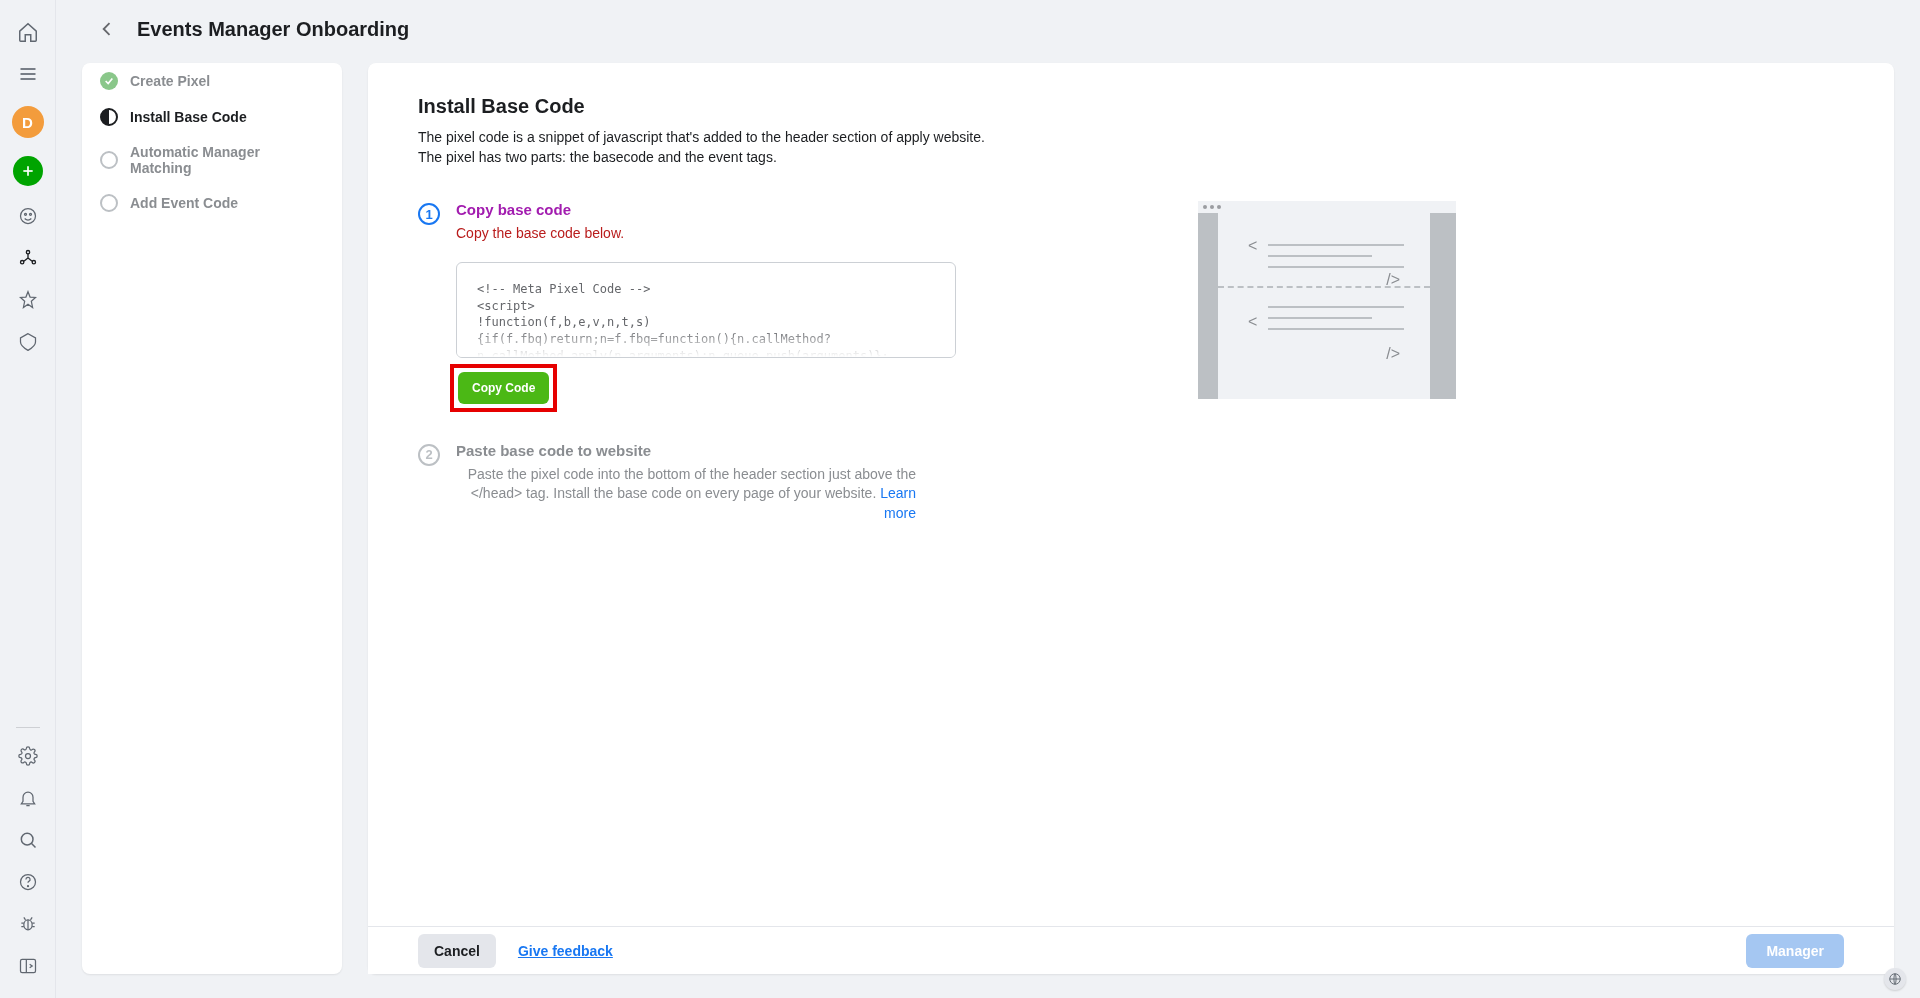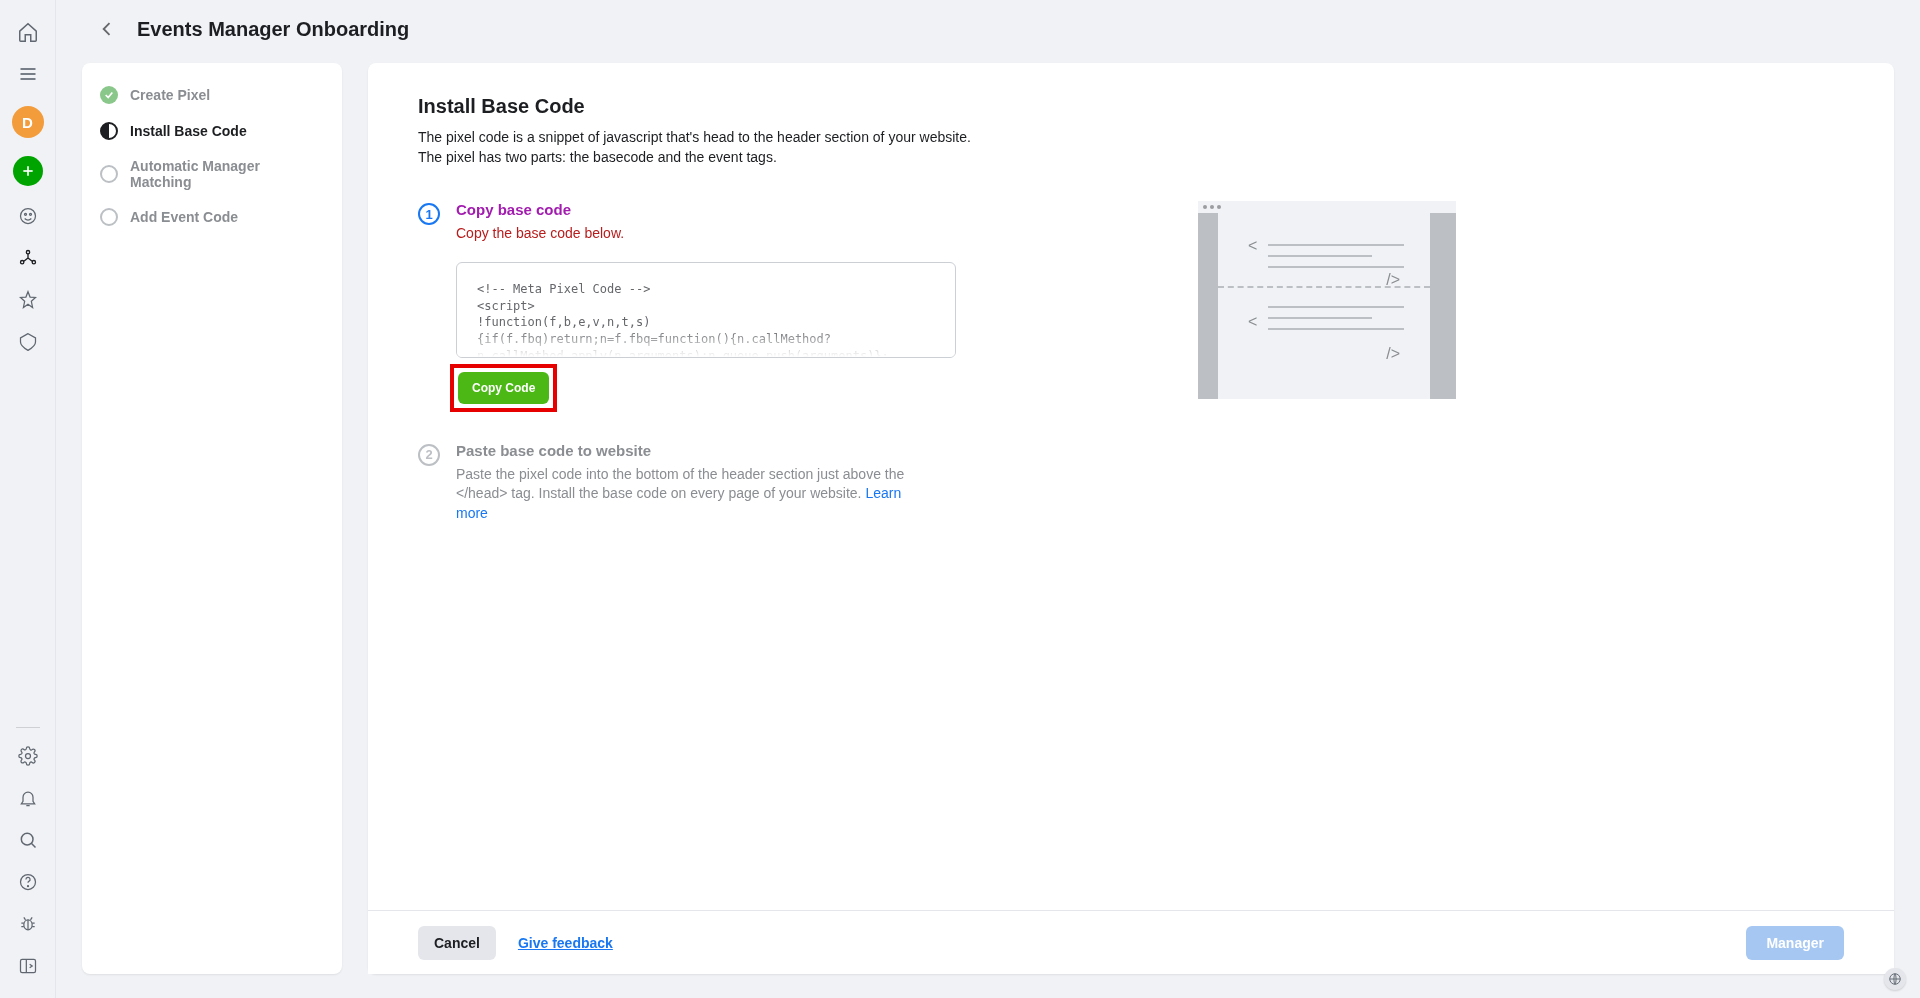--- a/index.html
+++ b/index.html
@@ -13,21 +13,21 @@
 .rail .divider { width:24px; height:1px; background:#ced0d4; margin:10px 0; }
 .rail .spacer { flex:1; }
 .rail .icon-btn.active { color:#1c1e21; }
 
 
 .header { position:absolute; left:56px; top:0; right:0; height:58px; display:flex; align-items:center; padding-left:37px; }
 .back-btn { width:28px; height:28px; display:flex; align-items:center; justify-content:center; color:#65676b; margin-right:16px; cursor:pointer; }
 .header-title { font-size:20px; font-weight:700; color:#1c1e21; }
 
 
-.side-card { position:absolute; left:82px; top:63px; width:260px; bottom:24px; background:#fff; border-radius:8px; box-shadow:0 1px 2px rgba(0,0,0,.08); padding:14px 16px 10px 16px; }
+.side-card { position:absolute; left:82px; top:63px; width:260px; bottom:24px; background:#fff; border-radius:8px; box-shadow:0 1px 2px rgba(0,0,0,.08); padding:0 16px 10px 16px; }
 .step-item { display:flex; align-items:center; gap:12px; font-size:14px; padding:9px 2px; color:#8a8d91; font-weight:600; }
 .step-item.done { color:#8a8d91; }
 .step-item.current { color:#1c1e21; }
 .step-ind { width:18px; height:18px; border-radius:50%; border:2px solid #bcc0c4; flex-shrink:0; display:flex; align-items:center; justify-content:center; }
 .step-item.done .step-ind { border:none; background:#8ac78a; }
 .step-item.current .step-ind { border:none; background:linear-gradient(90deg,#1c1e21 50%, #fff 50%); border:2px solid #1c1e21; box-sizing:border-box; }
 
 
 .main-card { position:absolute; left:368px; top:63px; right:26px; bottom:24px; background:#fff; border-radius:8px; box-shadow:0 1px 2px rgba(0,0,0,.08); padding:32px 50px 0 50px; }
 .main-title { font-size:20px; font-weight:700; color:#1c1e21; margin-bottom:10px; }
@@ -57,21 +57,21 @@
 .illus { width:258px; height:198px; background:#bcc0c4; position:relative; }
 .illus .topbar { position:absolute; left:0; right:0; top:0; height:12px; background:#f0f2f5; display:flex; align-items:center; padding-left:5px; gap:3px; }
 .illus .dot { width:4px; height:4px; border-radius:50%; background:#9b9da1; }
 .illus .pane { position:absolute; top:12px; left:20px; right:26px; bottom:0; background:#f0f2f5; padding:22px 26px; }
 .illus .line { height:2px; background:#bcc0c4; margin:9px 0; }
 .illus .linehalf { width:65%; }
 .illus .lbrkt { position:absolute; color:#8a8d91; font-size:16px; }
 .illus .dashed { border-top:2px dashed #bcc0c4; margin:18px -26px; }
 
 
-.footer { position:absolute; left:0; right:0; bottom:0; height:64px; border-top:1px solid #e4e6eb; display:flex; align-items:center; padding:0 50px; background:#fff; }
+.footer { position:absolute; left:0; right:0; bottom:0; height:48px; border-top:1px solid #e4e6eb; display:flex; align-items:center; padding:0 50px; background:#fff; }
 .btn-cancel { background:#e4e6eb; color:#1c1e21; font-size:14px; font-weight:600; border:none; border-radius:6px; padding:9px 16px; cursor:pointer; }
 .link-feedback { color:#1877f2; font-size:14px; font-weight:600; text-decoration:underline; margin-left:22px; cursor:pointer; }
 .btn-continue { background:#a5c7f2; color:#fff; font-size:14px; font-weight:600; border:none; border-radius:6px; padding:9px 20px; cursor:default; margin-left:auto; }
 
 .globe-float { position:absolute; right:14px; bottom:8px; width:22px; height:22px; background:#e4e6eb; border-radius:50%; display:flex; align-items:center; justify-content:center; color:#606770; box-shadow:0 1px 2px rgba(0,0,0,.15); }
 
 svg { display:block; }
 </style>
 </head>
 <body>
@@ -193,21 +193,21 @@
     <span>Automatic Manager Matching</span>
   </div>
   <div class="step-item">
     <div class="step-ind"></div>
     <span>Add Event Code</span>
   </div>
 </div>
 
 <div class="main-card">
   <div class="main-title">Install Base Code</div>
-  <div class="main-desc">The pixel code is a snippet of javascript that's head to the header section of your website.</div>
+  <div class="main-desc">The pixel code is a snippet of javascript that's added to the header section of apply website.</div>
   <div class="main-desc">The pixel has two parts: the basecode and the event tags.</div>
 
   <div class="columns">
     <div class="col-left">
 
       <div class="step-row">
         <div class="step-num">1</div>
         <div class="step-body">
           <div class="step-title">Copy base code</div>
           <div class="step-sub">Copy the base code below.</div>
@@ -219,21 +219,21 @@
           <div class="copy-highlight">
             <button class="copy-btn">Copy Code</button>
           </div>
         </div>
       </div>
 
       <div class="step-row disabled">
         <div class="step-num">2</div>
         <div class="step-body">
           <div class="step-title">Paste base code to website</div>
-          <div class="step-sub" style="max-width:460px;">
+          <div class="step-sub" style="max-width:460px;text-align:right;">
             <span>Paste the pixel code into the bottom of the header section just above the &lt;/head&gt; tag. Install the base code on every page of your website. </span><a href="#" class="learn-link">Learn more</a>
           </div>
         </div>
       </div>
     </div>
 
     <div class="col-right">
       <div class="illus">
         <div class="topbar">
             <span class="dot"></span>

